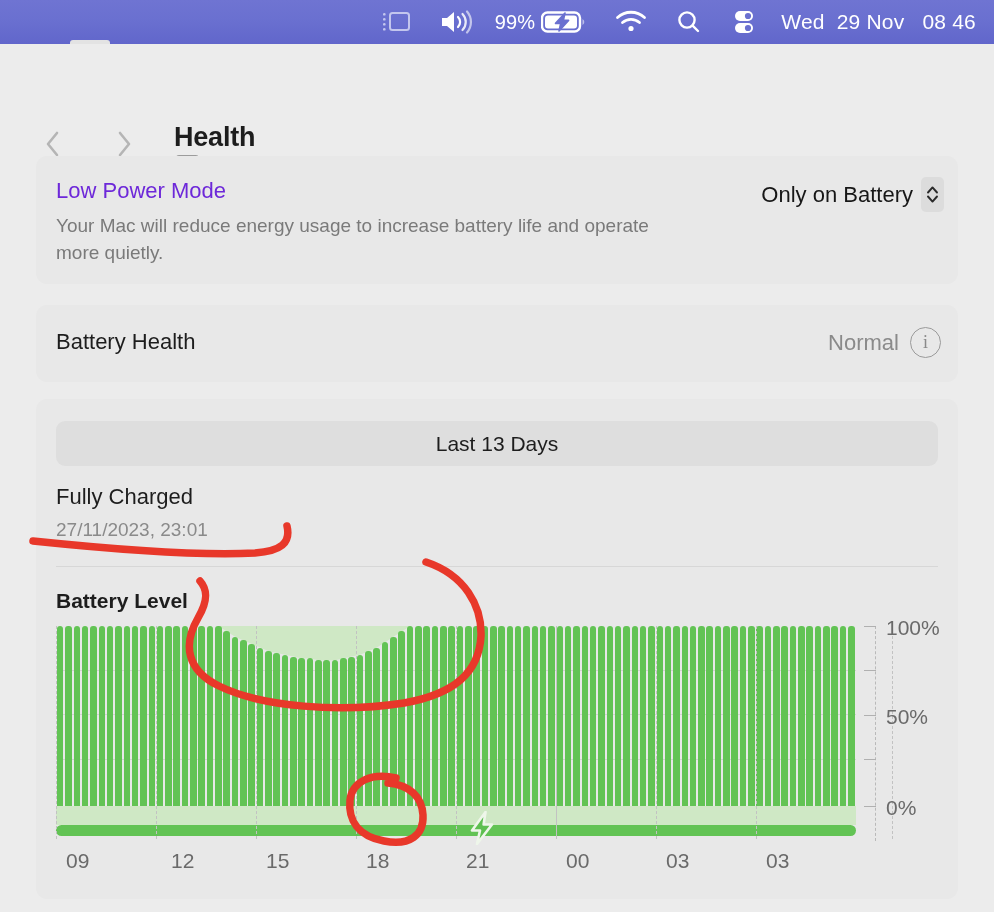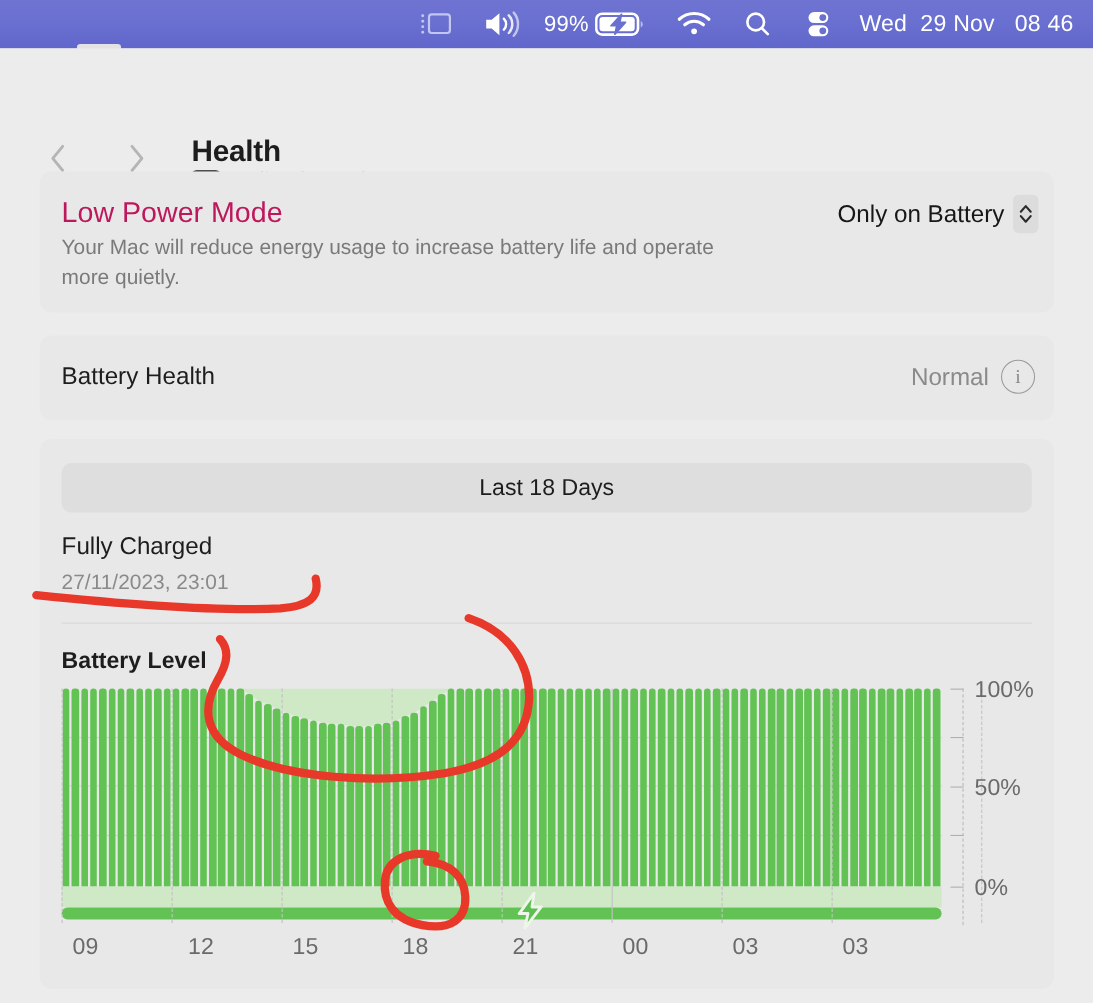--- a/index.html
+++ b/index.html
@@ -56,21 +56,21 @@
   }
   #subtitle-text { font-size:19px; color:#5b5b5b; }
   .batt-glyph { display:block; }
 
   
   .card {
     position:absolute; left:36px; width:922px;
     background:#e8e8e8; border-radius:11px;
   }
   #card-lpm { top:156px; height:128px; }
-  #lpm-title { position:absolute; left:20px; top:22px; font-size:26px; color:#be185d;text-align:right; }
+  #lpm-title { position:absolute; left:20px; top:22px; font-size:22px; color:#6d28d9;text-align:right; }
   #lpm-desc  { position:absolute; left:20px; top:57px; width:600px; font-size:19px;
                color:#7a7a7a; line-height:1.42; }
   #lpm-control {
     position:absolute; right:14px; top:21px; display:flex; align-items:center; gap:8px;
   }
   #lpm-value { font-size:22px; color:#171717; }
   .stepper {
     width:23px; height:35px; border-radius:5px;
     background:#dcdcdc;
     display:flex; flex-direction:column; align-items:center; justify-content:center; gap:3px;
@@ -262,21 +262,21 @@
   <div id="health-title">Battery Health</div>
   <div id="health-right">
     <span id="health-value">Normal</span>
     <span class="info-circle">i</span>
   </div>
 </div>
 
 <div class="card" id="card-chart">
 
   <div id="segmented">
-    <div class="seg">Last 18 Days</div>
+    <div class="seg">Last 13 Days</div>
   </div>
 
   <div id="charge-label">Fully Charged</div>
   <div id="charge-time">27/11/2023, 23:01</div>
   <div id="divider"></div>
   <div id="chart-heading">Battery Level</div>
 
   <div id="chart-wrap">
 
     <div class="gridline" style="left:20px; top:315px;"></div>

